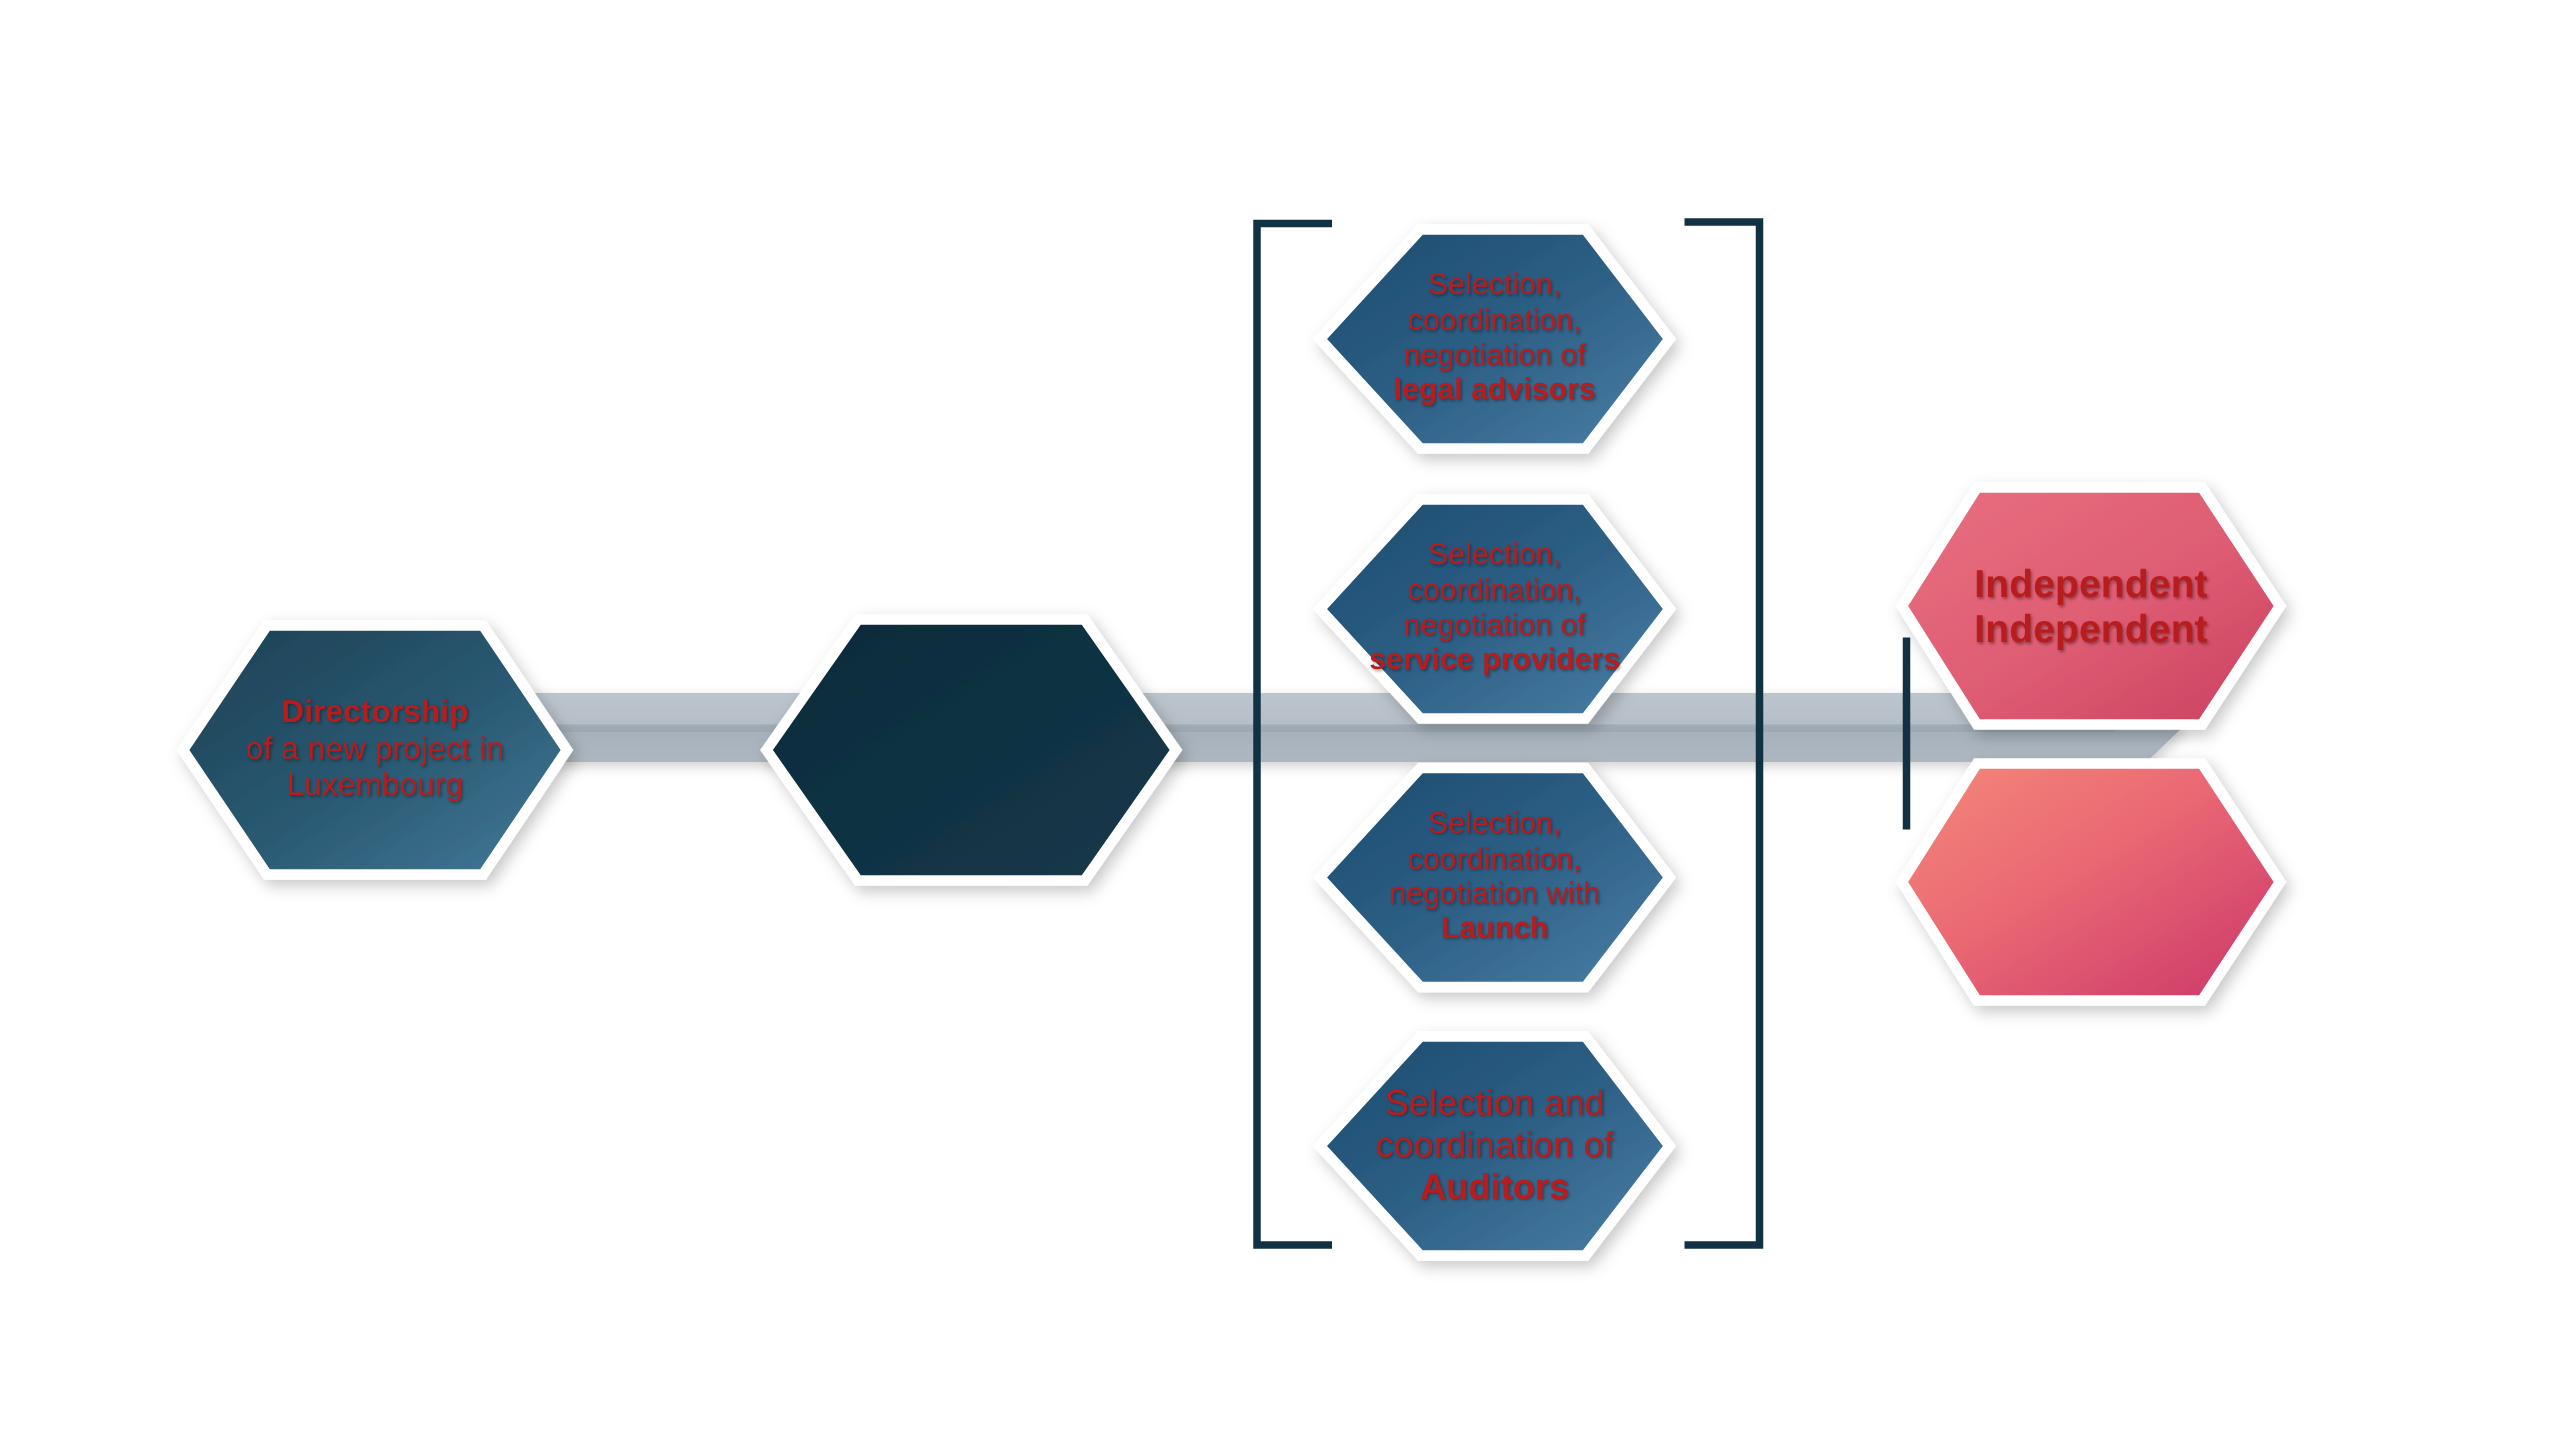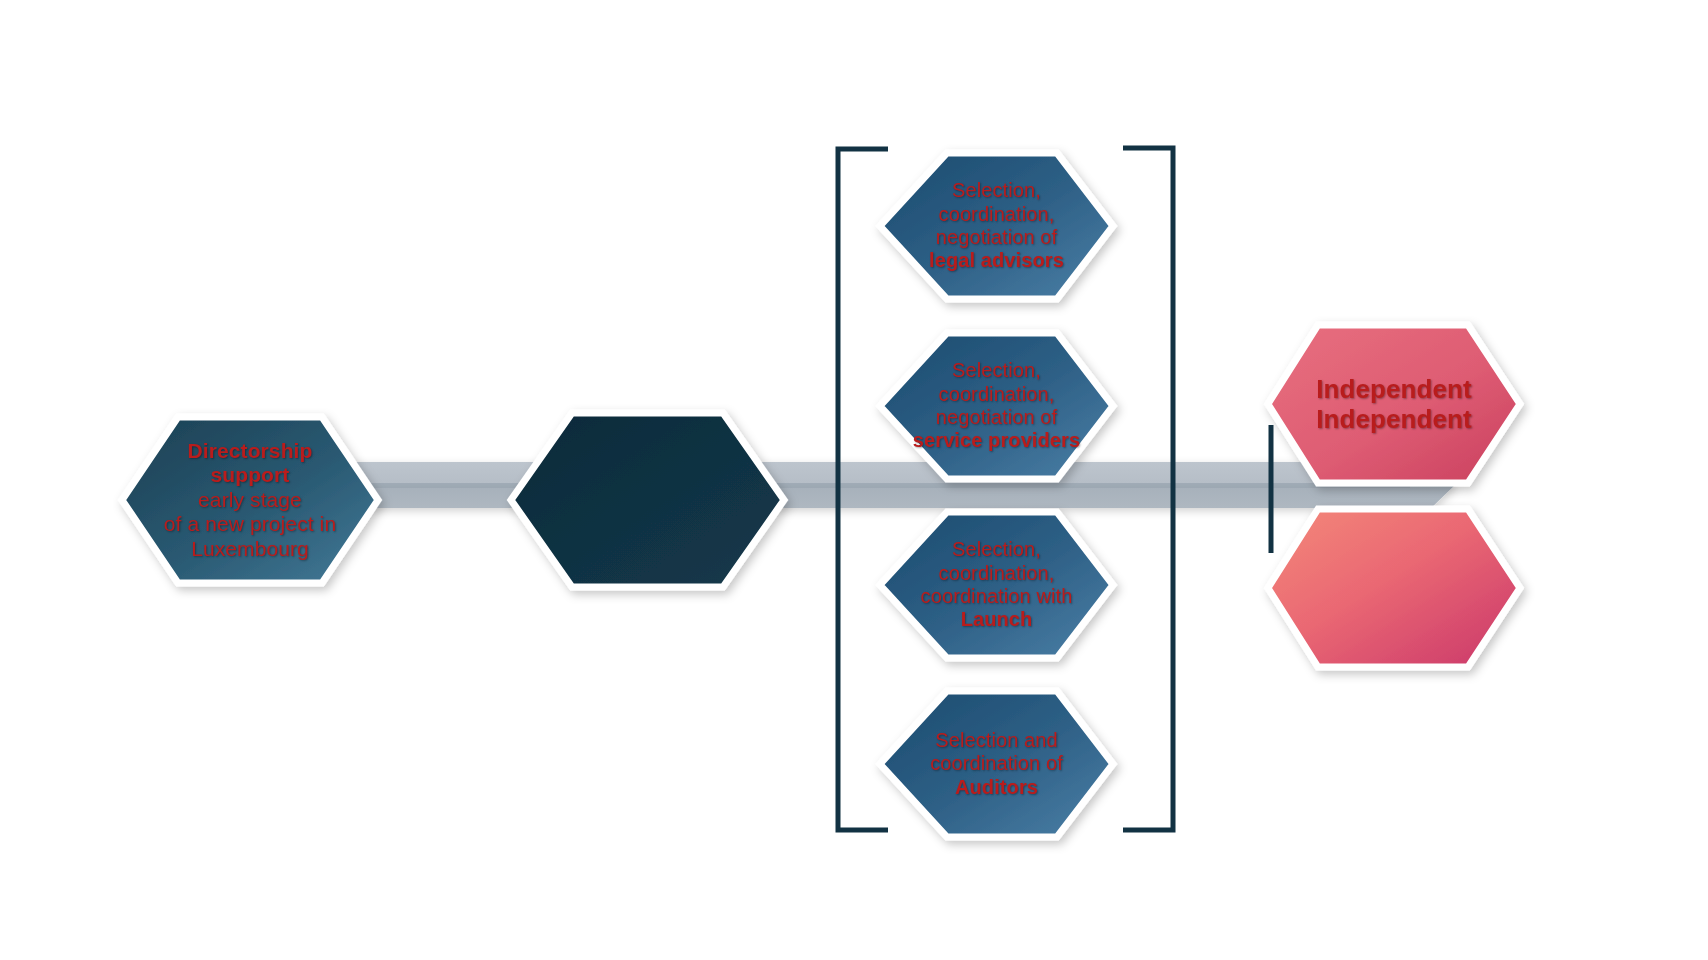--- a/index.html
+++ b/index.html
@@ -127,21 +127,20 @@
       <path d="M 1318 325 L 1468 325 L 1520 404 L 1468 483 L 1318 483 L 1268 404 Z" fill="url(#gRed1)" stroke="#ffffff" stroke-width="7"></path>
     </g>
     <g filter="url(#shadow)">
       <path d="M 1318 509 L 1468 509 L 1520 588 L 1468 667 L 1318 667 L 1268 588 Z" fill="url(#gRed2)" stroke="#ffffff" stroke-width="7"></path>
     </g>
   </svg>
 
   <div class="hex-label" style="left:122px; top:417px; width:256px; height:166px; font-size:21px;">
     <div>
       <span class="b">Directorship</span>
-      <span><b>support</b><span> early stage</span></span>
       <span class="n">of a new project in</span>
       <span class="n">Luxembourg</span>
     </div>
   </div>
 
 
   <div class="hex-label" style="left:880px; top:153px; width:233px; height:146px; font-size:20px;">
     <div>
       <span class="n">Selection,</span>
       <span class="n">coordination,</span>
@@ -156,26 +155,26 @@
       <span class="n">coordination,</span>
       <span class="n">negotiation of</span>
       <span class="b">service providers</span>
     </div>
   </div>
 
   <div class="hex-label" style="left:880px; top:512px; width:233px; height:146px; font-size:20px;">
     <div>
       <span class="n">Selection,</span>
       <span class="n">coordination,</span>
-      <span class="n">coordination with</span>
+      <span class="n">negotiation with</span>
       <span class="b">Launch</span>
     </div>
   </div>
 
-  <div class="hex-label" style="left:880px; top:691px; width:233px; height:146px; font-size:20px;">
+  <div class="hex-label" style="left:880px; top:691px; width:233px; height:146px; font-size:24px;">
     <div>
       <span class="n">Selection and</span>
       <span class="n">coordination of</span>
       <span class="b">Auditors</span>
     </div>
   </div>
 
   <div class="hex-label" style="left:1268px; top:325px; width:252px; height:158px; font-size:26px;">
     <div>
       <span class="b">Independent</span>

